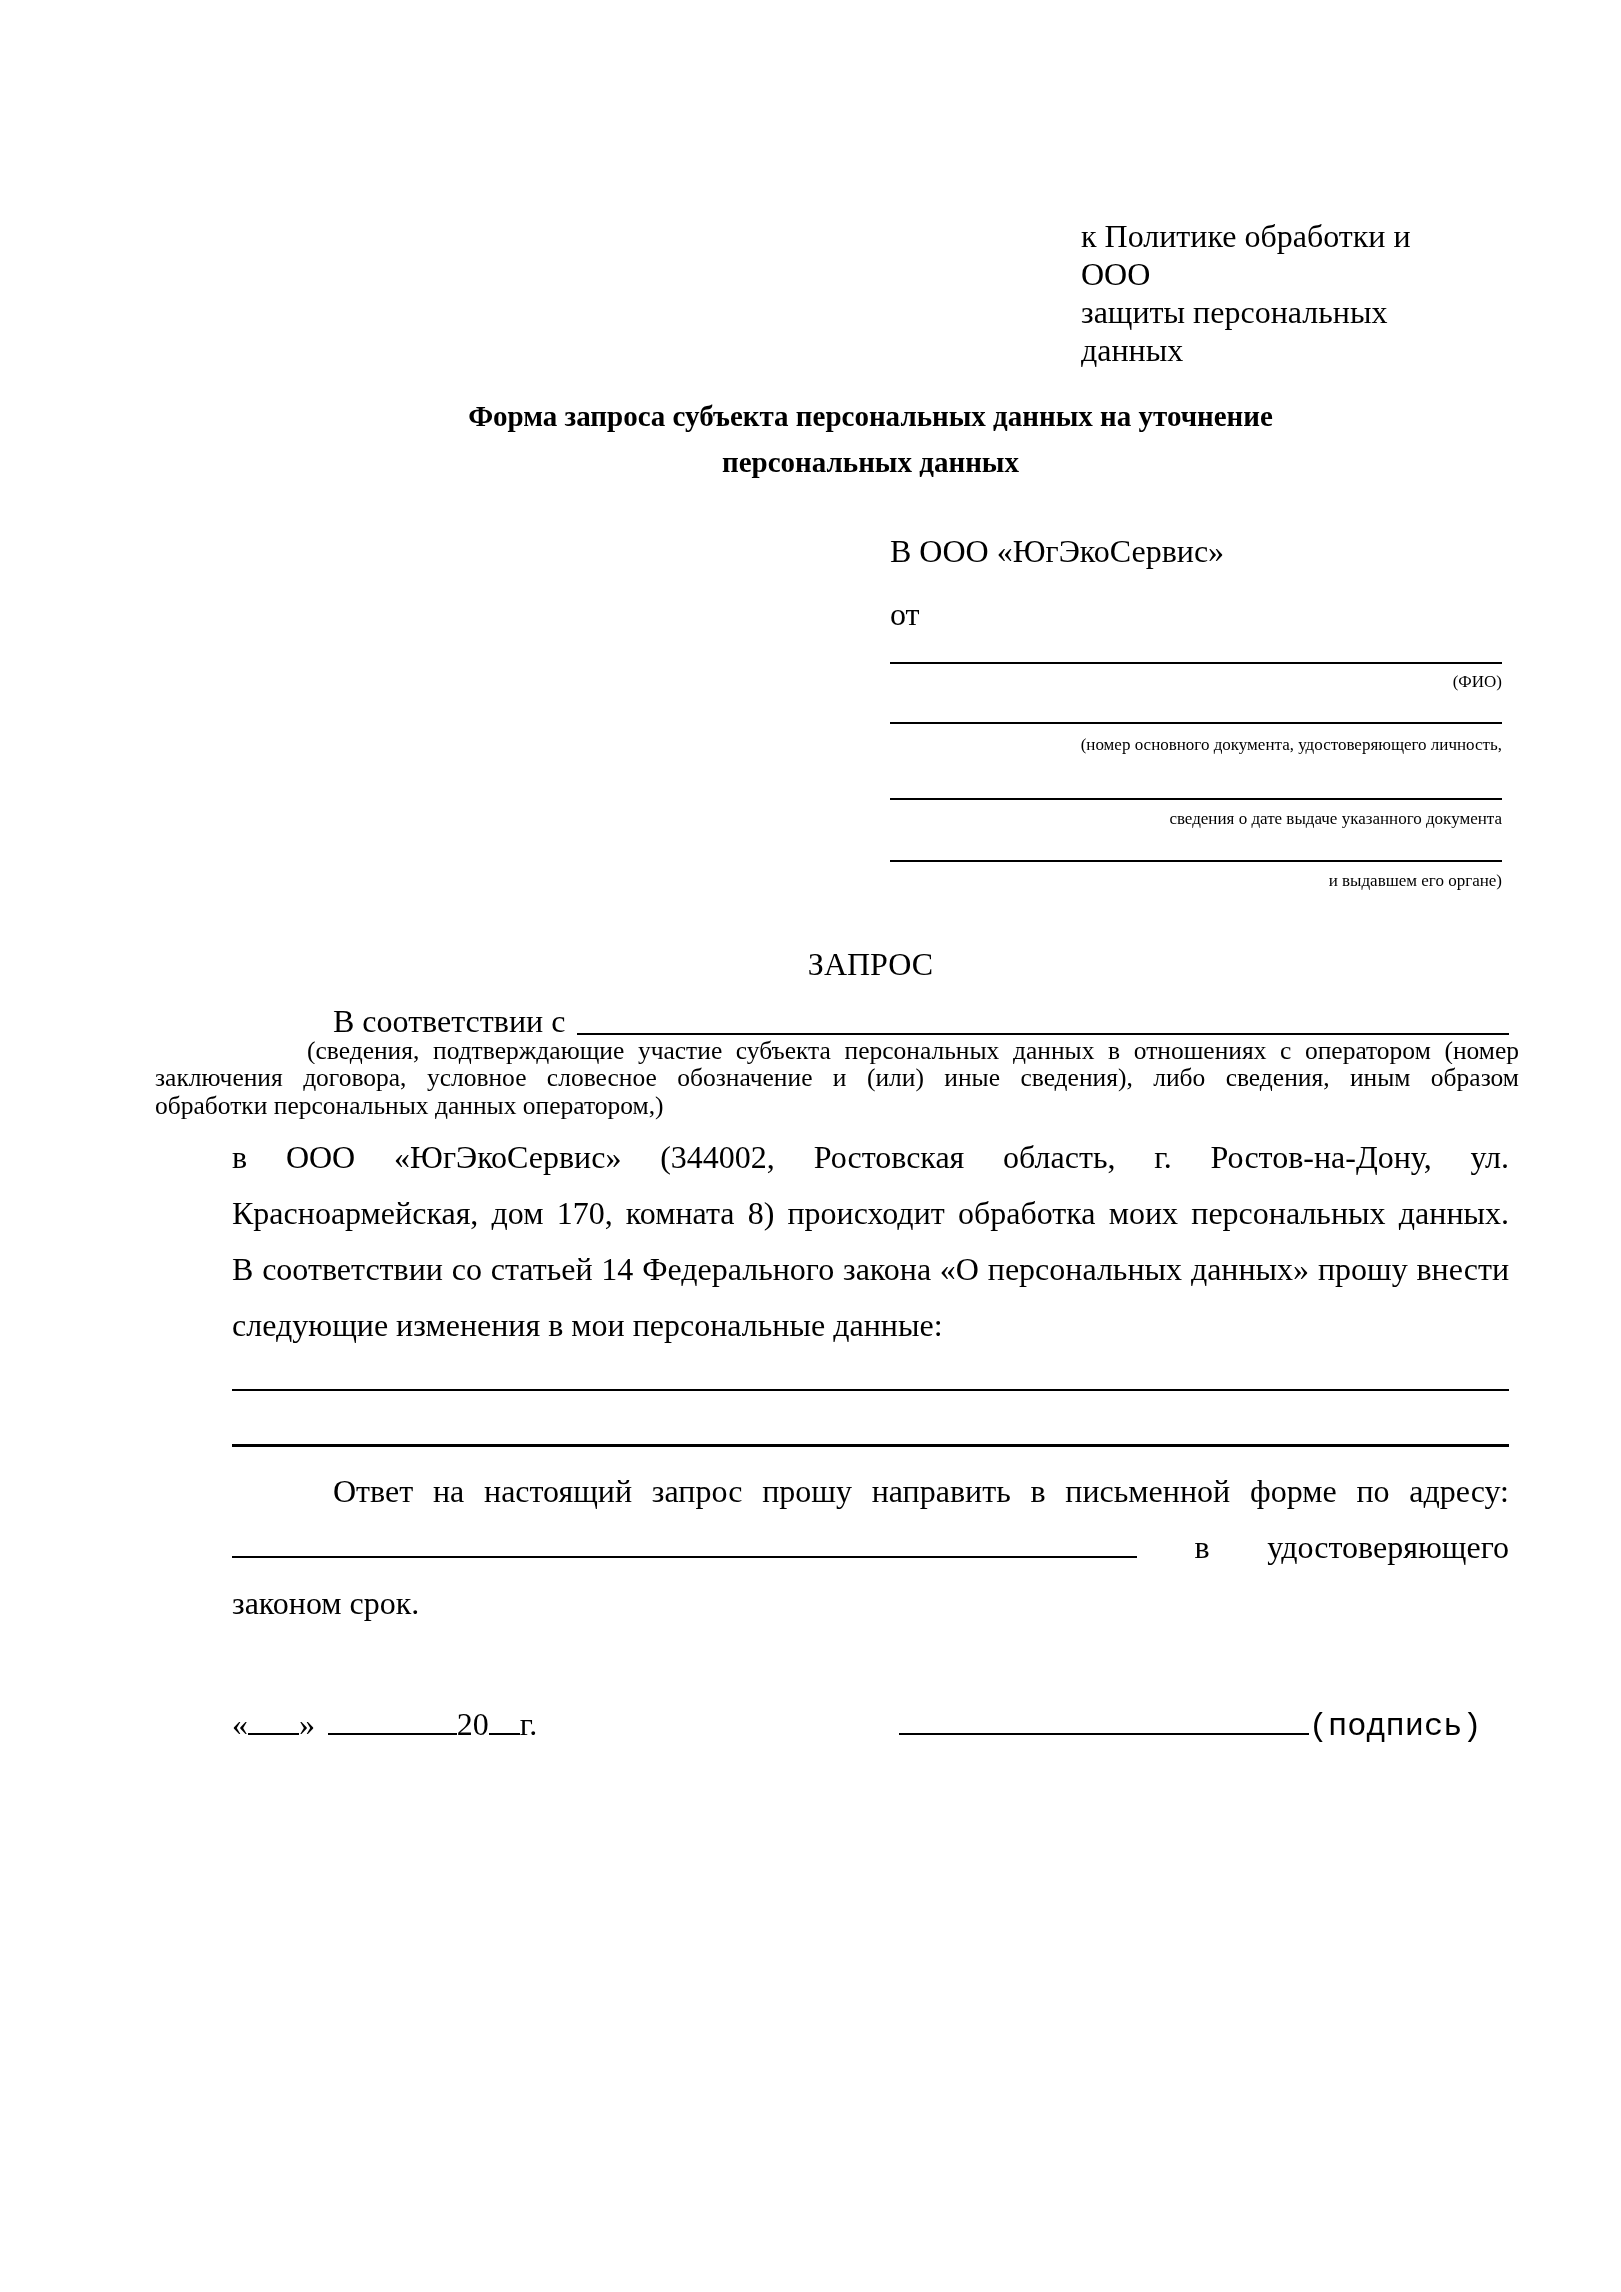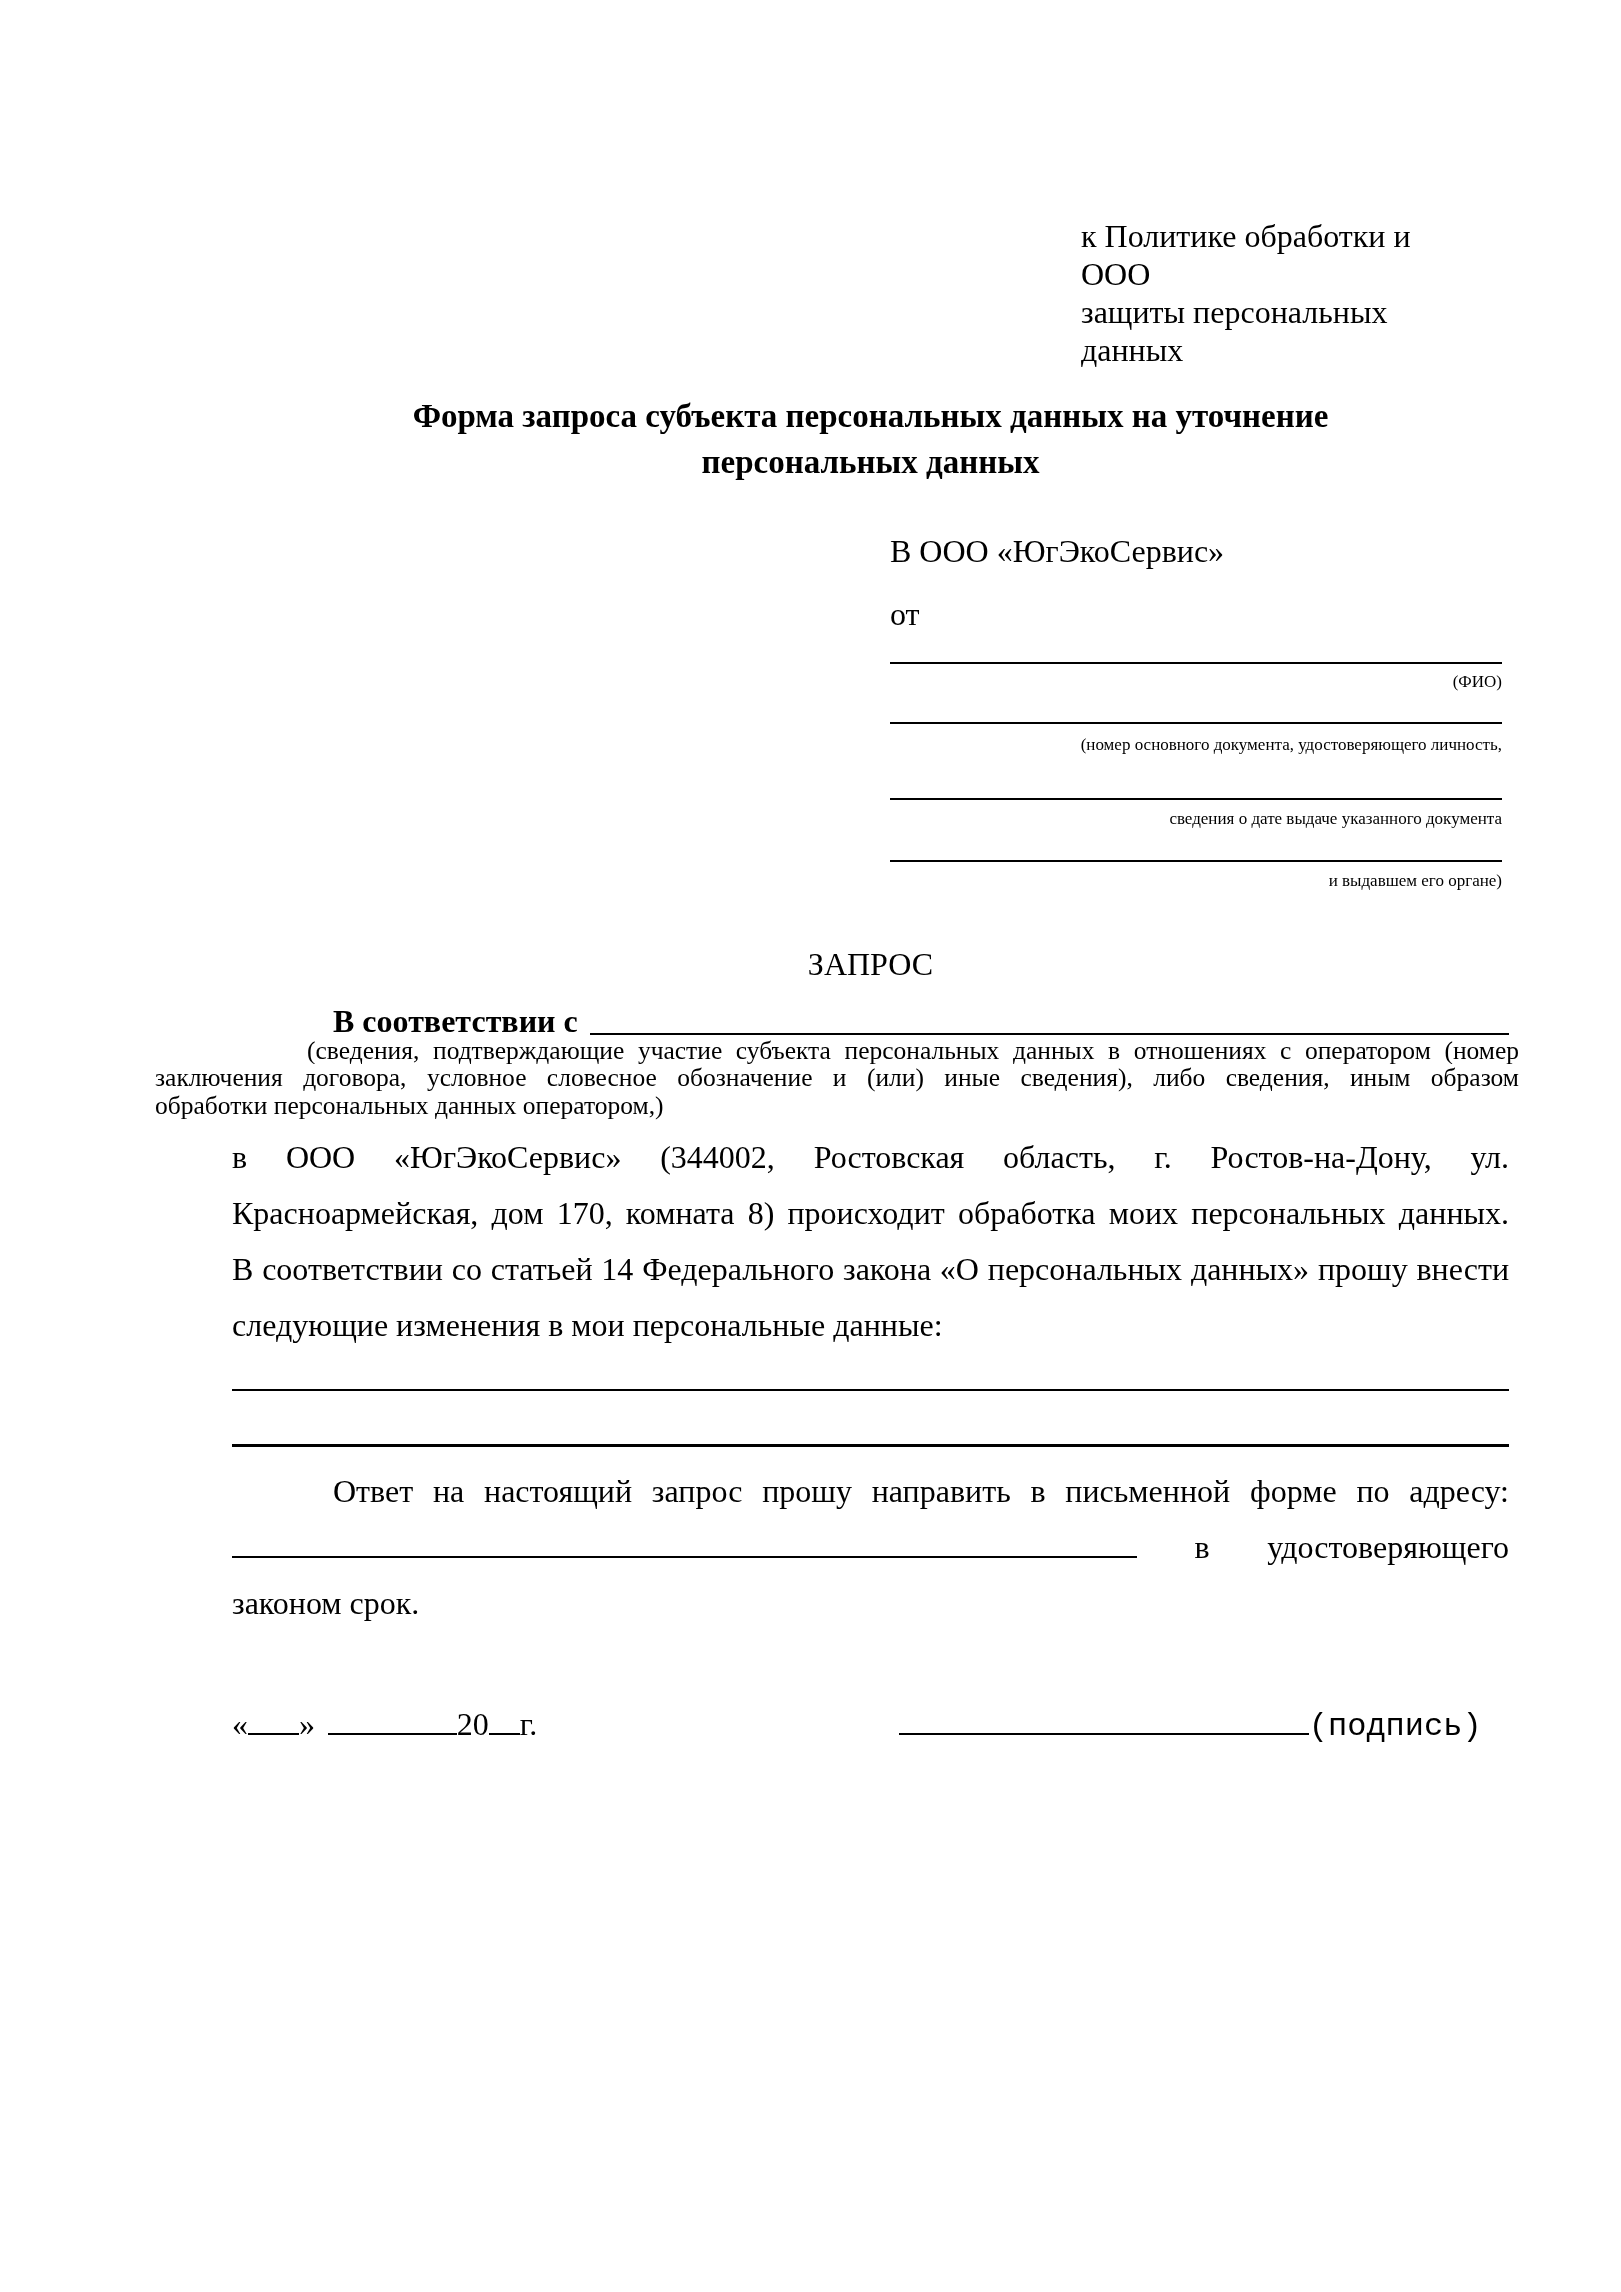--- a/index.html
+++ b/index.html
@@ -25,21 +25,21 @@
     width: 412px;
     line-height: 38px;
   }
 
   
   .doc-title {
     left: 232px; top: 393px;
     width: 1277px;
     text-align: center;
     font-weight: bold;
-    font-size: 33px;
+    font-size: 29px;
     line-height: 46px;
   }
 
   
   .org   { left: 890px; top: 533px; line-height: 37px; }
   .from  { left: 890px; top: 596px; line-height: 37px; }
 
   .rule {
     position: absolute;
     height: 0;
@@ -62,21 +62,21 @@
     line-height: 37px;
   }
 
   
   .consent {
     left: 232px; top: 1003px;
     width: 1277px;
     height: 37px;
     display: flex;
   }
-  .consent .txt { margin-left: 101px; line-height: 37px; white-space: pre; font-weight: bold; }
+  .consent .txt { margin-left: 101px; line-height: 37px; white-space: pre; }
   .consent .fill {
     flex: 1;
     align-self: flex-end;
     height: 0;
     border-bottom: 2.9px solid #000;
     margin-left: 11.8px;
     margin-bottom: 4.9px;
   }
 
   

